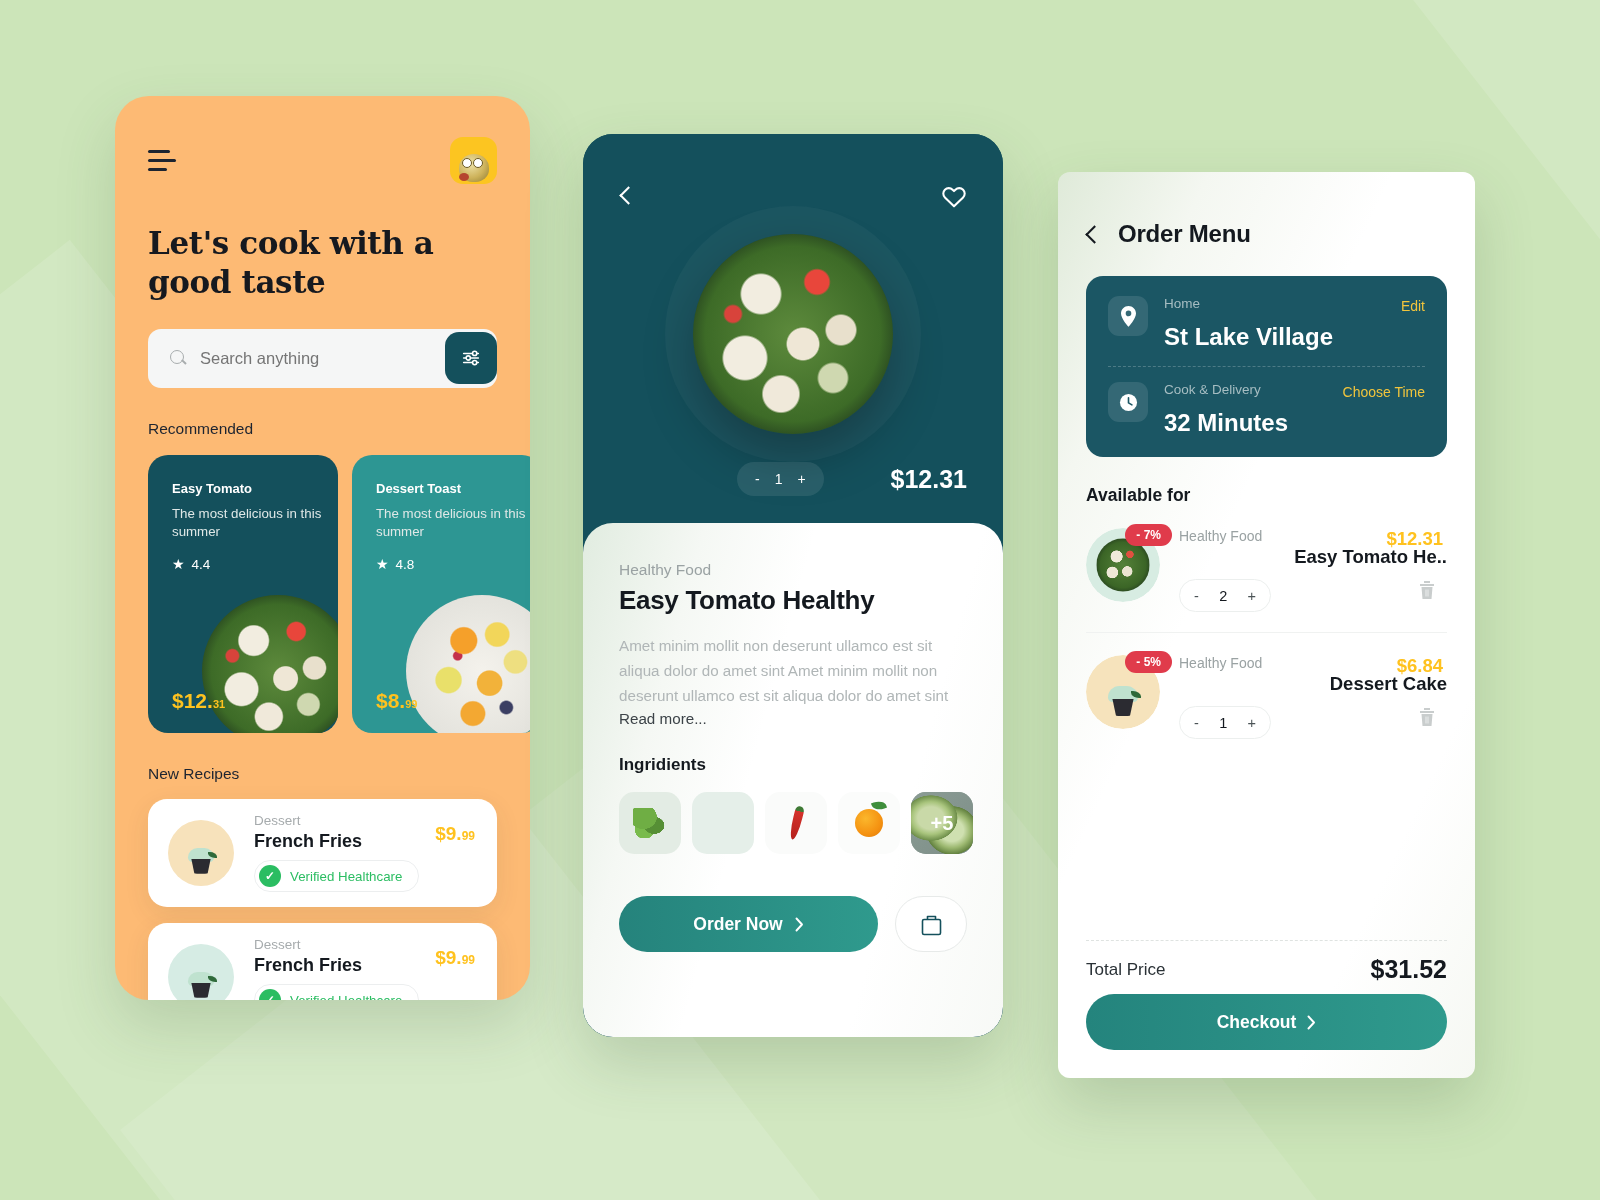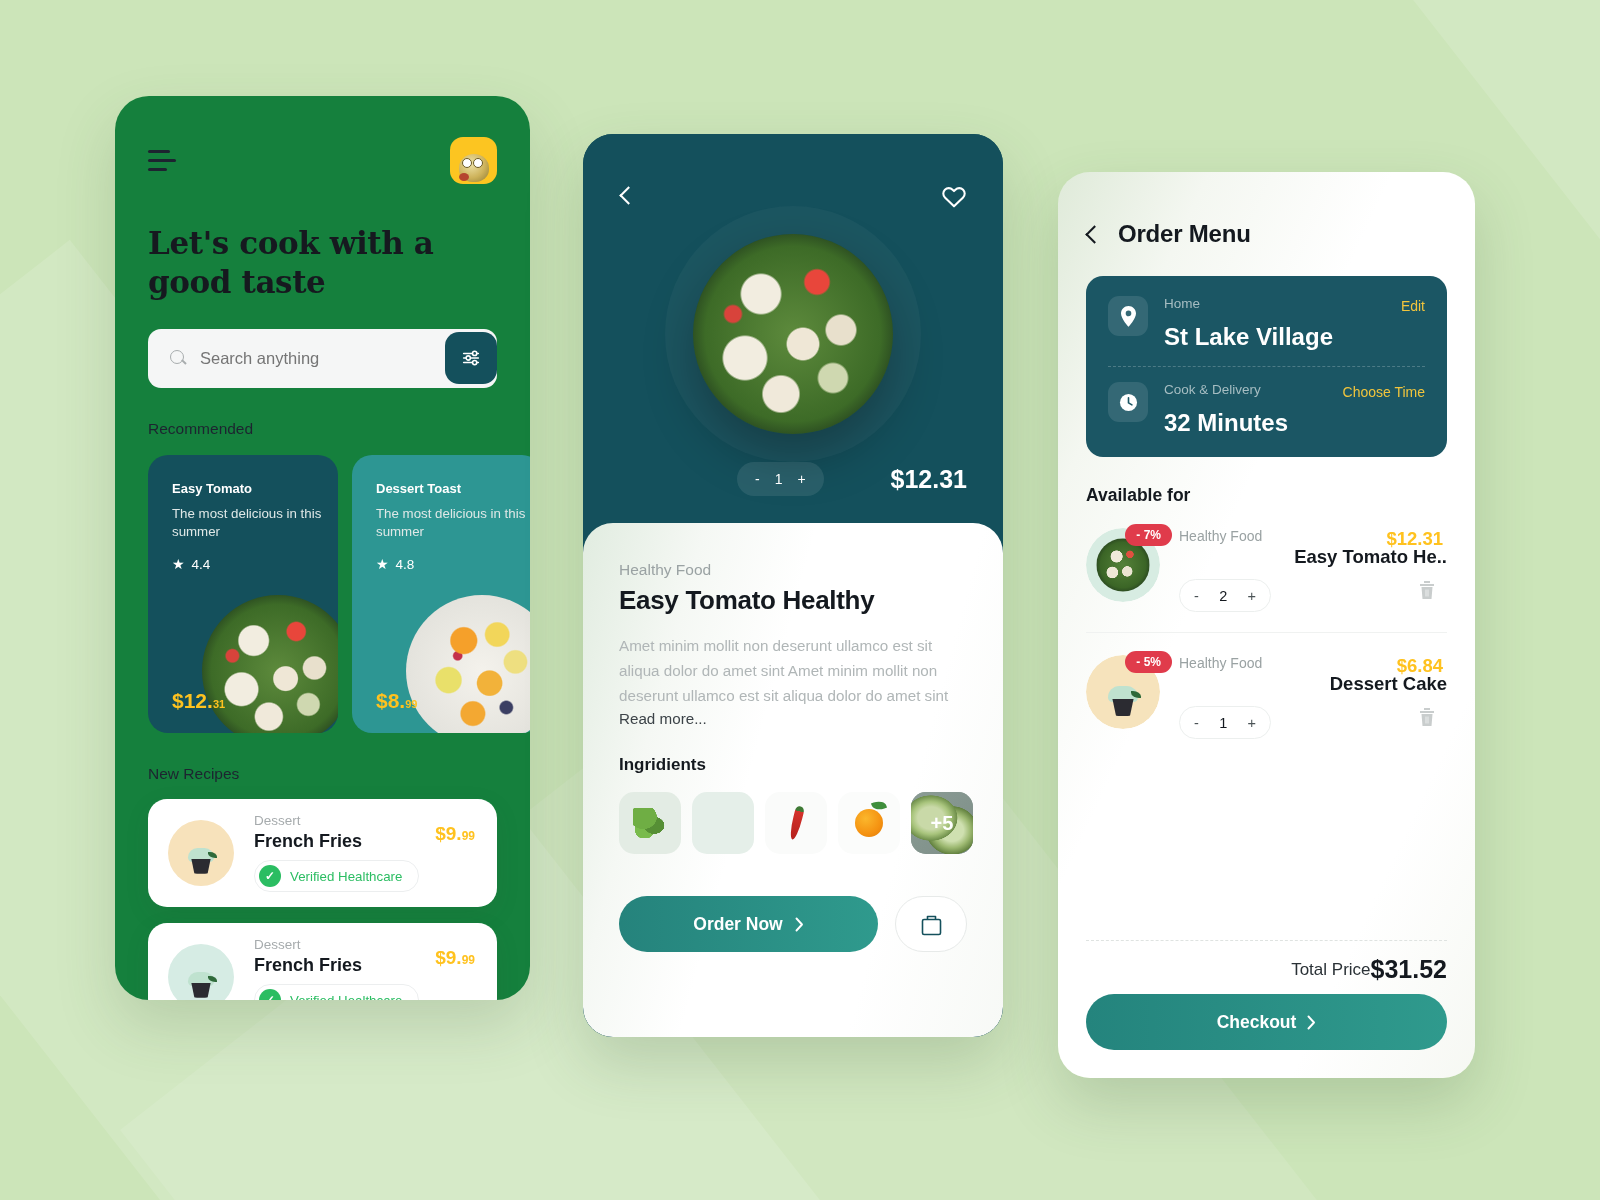--- a/index.html
+++ b/index.html
@@ -21,21 +21,21 @@
     transform-origin: top left;
   }
   .band-1 { left: 1085px; top: -420px; width: 430px; height: 2300px; background: rgba(255,255,255,0.13); }
   .band-2 { left: 1555px; top: -430px; width: 260px; height: 2300px; background: rgba(255,255,255,0.20); }
   .band-3 { left: -340px; top: 560px;  width: 520px; height: 2300px; background: rgba(255,255,255,0.13); }
   .band-4 { left: 120px;  top: 1130px; width: 900px; height: 2300px; background: rgba(255,255,255,0.10); }
 
   
   .phone {
     position: absolute;
-    background: #15803d;
+    background: #fdba74;
     overflow: hidden;
     z-index: 2;
   }
 
   
   #screen-home {
     left: 115px; top: 96px;
     width: 415px; height: 904px;
     border-radius: 34px;
     box-shadow: 0 26px 60px rgba(60,90,55,0.18);
@@ -320,21 +320,21 @@
   .bag-btn {
     width: 72px; height: 56px; border-radius: 28px;
     border: 1.3px solid #e7eae9; background: #fff;
     display: flex; align-items: center; justify-content: center; cursor: pointer;
   }
 
   
   #screen-order {
     left: 1058px; top: 172px;
     width: 417px; height: 906px;
-    border-radius: 32px;
+    border-radius: 12px;
     box-shadow: 0 26px 60px rgba(60,90,55,0.20);
     background: linear-gradient(115deg, #dfead9 0%, #f4f7f1 18%, #ffffff 40%, #ffffff 78%, #f6f8f3 100%);
   }
   .ord-inner { padding: 48px 28px 0 28px; height: 100%; position: relative; }
   .ord-head { display: flex; align-items: center; gap: 19px; }
   .ord-back { width: 13px; height: 21px; position: relative; cursor: pointer; }
   .ord-back::before {
     content: ""; position: absolute; left: 2px; top: 4px;
     width: 11px; height: 11px;
     border-left: 2.4px solid #14191f; border-bottom: 2.4px solid #14191f;
@@ -420,21 +420,21 @@
   .ci-stepper .sv { color: #14191f; font-weight: 400; }
   .ci-price {
     position: absolute; right: 4px; top: 22px;
     color: #ffc21f; font-weight: 700; font-size: 18.5px;
   }
   .ci-trash { position: absolute; right: 10px; top: 73px; cursor: pointer; }
 
   .tot-sep { border-top: 1.4px dashed #dfe3e1; margin: 0 0 0 0; position: absolute; left: 28px; right: 28px; bottom: 137px; }
   .tot-row {
     position: absolute; left: 28px; right: 28px; bottom: 94px;
-    display: flex; align-items: center; justify-content: flex-end;
+    display: flex; align-items: center; justify-content: space-between;
   }
   .tot-lab { font-size: 17px; color: #2a3136; }
   .tot-val { font-size: 25px; font-weight: 700; color: #14191f; }
   .checkout-btn {
     position: absolute; left: 28px; right: 28px; bottom: 28px;
     height: 56px; border-radius: 28px;
     background: linear-gradient(90deg, #24847d 0%, #2f9a8d 100%);
     color: #fff; font-size: 17.5px; font-weight: 700;
     display: flex; align-items: center; justify-content: center; gap: 11px;
     border: none; cursor: pointer; font-family: "Liberation Sans", sans-serif;

